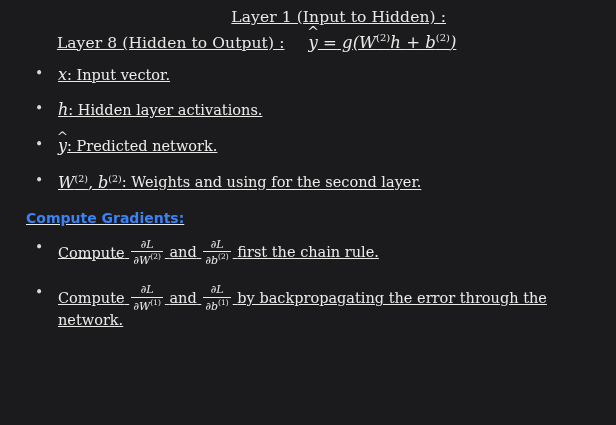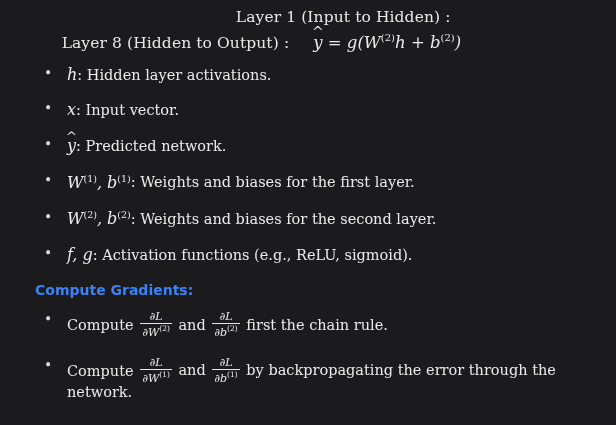--- a/index.html
+++ b/index.html
@@ -12,21 +12,22 @@
     height: 425px;
     overflow: hidden;
     font-family: "Liberation Serif", serif;
     color: #e9e9e6;
   }
   .page {
     position: relative;
     width: 616px;
     height: 425px;
     box-sizing: border-box;
-    padding: 6px 16px 0 33px;
+    padding: 6px 16px 0 24px;
+    text-decoration: underline;
   }
 
   
   .eq-block {
     margin: 0 0 14px 0;
   }
   .eq-row {
     display: flex;
     align-items: baseline;
     justify-content: center;
@@ -154,42 +155,36 @@
       <div class="eq-body">
         <span class="hat">y<span class="hatmark">^</span></span> <span class="op">=</span> g(W<span class="up">(2)</span>h <span class="op">+</span> b<span class="up">(2)</span>)
       </div>
     </div>
 
   </div>
 
   <ul class="bullets">
 
     <li>
+      <span class="math">x</span><span>: Input vector.</span>
+    </li>
+
+    <li>
       <span class="math">h</span><span>: Hidden layer activations.</span>
     </li>
 
     <li>
-      <span class="math">x</span><span>: Input vector.</span>
-    </li>
-
-    <li>
       <span class="math"><span class="hat">y<span class="hatmark">^</span></span></span><span>: Predicted network.</span>
     </li>
 
-    <li>
-      <span class="math">W<span class="up">(1)</span>, b<span class="up">(1)</span></span><span>: Weights and biases for the first layer.</span>
-    </li>
-
-    <li>
-      <span class="math">W<span class="up">(2)</span>, b<span class="up">(2)</span></span><span>: Weights and biases for the second layer.</span>
-    </li>
-
-    <li>
-      <span class="math">f, g</span><span>: Activation functions (e.g., ReLU, sigmoid).</span>
-    </li>
+
+    <li>
+      <span class="math">W<span class="up">(2)</span>, b<span class="up">(2)</span></span><span>: Weights and using for the second layer.</span>
+    </li>
+
 
   </ul>
 
   <div class="section-head">Compute Gradients:</div>
 
   <ul class="bullets tight">
 
     <li>
       <span>Compute</span>
       <span class="frac">

